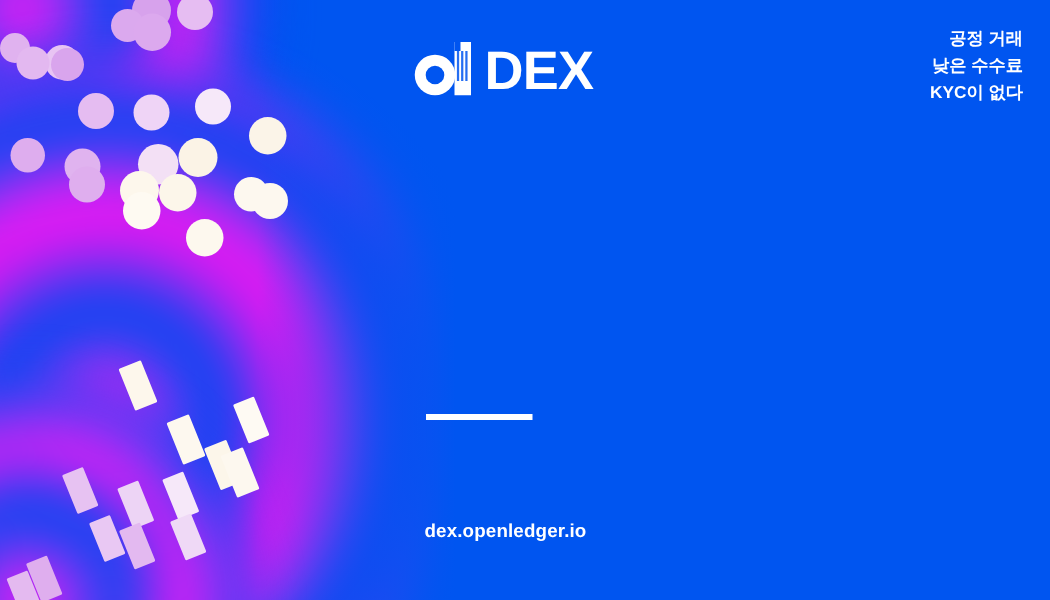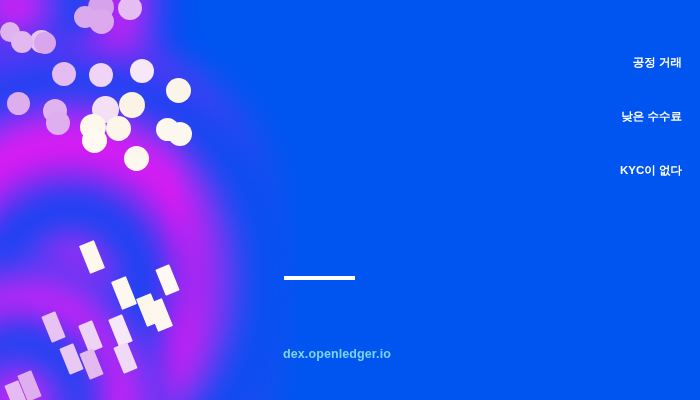--- a/index.html
+++ b/index.html
@@ -121,21 +121,21 @@
   .tagline {
     position: absolute;
     right: 18px;
     top: 18px;
     text-align: right;
     color: #ffffff;
     font-size: 11.5px;
     font-weight: bold;
     line-height: 1.55;
   }
-  .tagline div { white-space: nowrap; margin-top: 36px; }
+  .tagline div { white-space: nowrap; }
 
   
   .headline {
     position: absolute;
     left: 283px;
     top: 133px;
     color: #ffffff;
     font-size: 31px;
     font-weight: bold;
     line-height: 1.32;
@@ -149,21 +149,21 @@
     width: 71px;
     height: 4px;
     background: #ffffff;
   }
 
   
   .url {
     position: absolute;
     left: 283px;
     top: 347px;
-    color: #7dd3fc;
+    color: #ffffff;
     font-size: 12.5px;
     font-weight: bold;
     letter-spacing: 0.1px;
   }
 </style>
 </head>
 <body>
 
 <div id="banner">
 
@@ -206,20 +206,37 @@
       <div class="shape rect" style="left: 46px; top: 313px; width: 15px; height: 28px; background: rgb(231, 194, 242); transform: rotate(-22deg);"></div>
       <div class="shape rect" style="left: 83px; top: 322px; width: 15px; height: 29px; background: rgb(237, 212, 245); transform: rotate(-22deg);"></div>
       <div class="shape rect" style="left: 113px; top: 316px; width: 15px; height: 29px; background: rgb(246, 232, 249); transform: rotate(-22deg);"></div>
       <div class="shape rect" style="left: 64px; top: 345px; width: 15px; height: 28px; background: rgb(233, 200, 243); transform: rotate(-22deg);"></div>
       <div class="shape rect" style="left: 84px; top: 350px; width: 15px; height: 28px; background: rgb(227, 185, 240); transform: rotate(-22deg);"></div>
       <div class="shape rect" style="left: 118px; top: 344px; width: 15px; height: 28px; background: rgb(239, 217, 246); transform: rotate(-22deg);"></div>
       <div class="shape rect" style="left: 22px; top: 372px; width: 15px; height: 28px; background: rgb(223, 174, 238); transform: rotate(-22deg);"></div>
       <div class="shape rect" style="left: 9px; top: 382px; width: 15px; height: 28px; background: rgb(228, 186, 240); transform: rotate(-22deg);"></div>
     </div>
 
+  <div class="logo">
+    <svg class="logo-mark" width="46" height="38" viewBox="0 0 46 38" aria-hidden="true">
+      <path d="M16 19a8 8 0 1 1 16 0 8 8 0 0 1-16 0z
+               M16 19a8 8 0 1 0 16 0 8 8 0 0 0-16 0z" fill="none"></path>
+      <circle cx="14" cy="22" r="13.5" fill="#ffffff"></circle>
+      <circle cx="14" cy="22" r="6.2" fill="#0055f0"></circle>
+      <path d="M27 0 L38 0 L38 35.5 L27 35.5 Z" fill="#ffffff"></path>
+      <path d="M27 0 L38 0 L33.5 6 L27 6 Z" fill="#0055f0" opacity="0"></path>
+      <g fill="#0055f0" opacity="0.85">
+        <rect x="28.6" y="6" width="1.5" height="20"></rect>
+        <rect x="31.4" y="6" width="1.5" height="20"></rect>
+        <rect x="34.2" y="6" width="1.5" height="20"></rect>
+      </g>
+      <path d="M27 0 L31 0 L31 6 L27 6 Z" fill="#0055f0"></path>
+    </svg>
+    <span class="logo-word">DEX</span>
+  </div>
 
   <div class="tagline">
     <div>공정 거래</div>
     <div>낮은 수수료</div>
     <div>KYC이 없다</div>
   </div>
 
   <div class="headline">
   </div>
 

